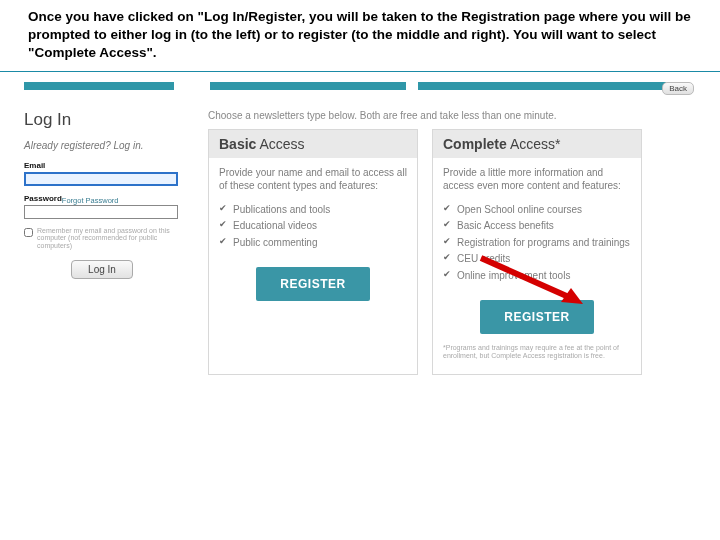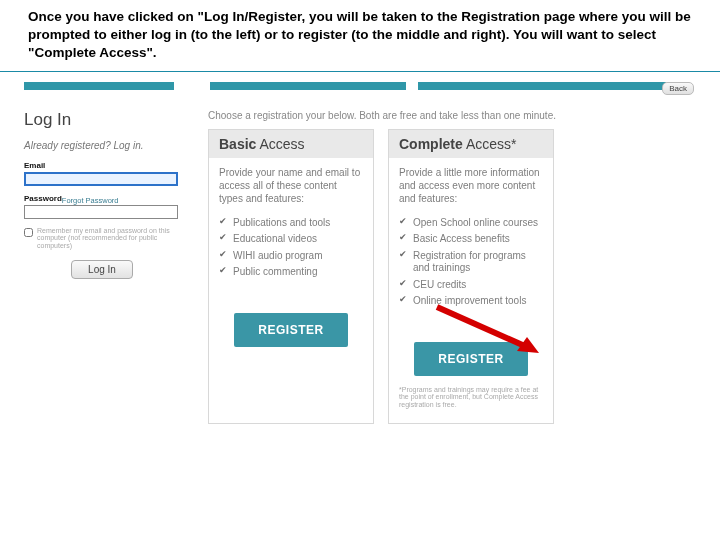--- a/index.html
+++ b/index.html
@@ -23,29 +23,29 @@
   .fld.email { border: 2px solid #2d72c9; background: #eaf3ff; }
   .remember { display: flex; align-items: flex-start; gap: 4px; margin-top: 4px; }
   .remember input { width: 9px; height: 9px; margin-top: 1px; }
   .remember span { font-size: 7px; color: #aaa; line-height: 1.1; filter: blur(0.3px); }
   .login-btn { margin: 10px auto 0 auto; display: block; font-size: 10px; color: #444; background: linear-gradient(#fafafa,#e2e2e2); border: 1px solid #aaa; border-radius: 4px; padding: 3px 16px; }
   .register-col { flex: 1; }
   .register-col h2 { font-size: 17px; font-weight: 400; color: #444; margin-bottom: 10px; }
   .register-col h2 .free { font-weight: 700; }
   .reg-sub { font-size: 10px; color: #888; margin-bottom: 8px; }
   .cards { display: flex; gap: 14px; }
-  .card { width: 166px; border: 1px solid #d8d8d8; position: relative; }
+  .card { width: 210px; border: 1px solid #d8d8d8; position: relative; }
   .card-head { background: #e9e9e9; padding: 6px 10px; font-size: 14px; color: #444; }
   .card-head .bold { font-weight: 700; }
   .card-body { padding: 8px 10px 14px 10px; }
   .card-blurb { font-size: 10px; color: #7d7d7d; line-height: 1.3; margin-bottom: 10px; }
   .feat { list-style: none; }
   .feat li { font-size: 10px; color: #7d7d7d; padding: 2px 0 2px 14px; position: relative; line-height: 1.25; }
   .feat li::before { content: "✔"; position: absolute; left: 0; top: 1px; font-size: 9px; color: #6a6a6a; }
-  .reg-btn { display: block; margin: 32px auto 0 auto; background: #3a96a6; color: #fff; font-weight: 700; font-size: 12px; letter-spacing: 0.5px; border: none; padding: 10px 24px; border-radius: 2px; }
+  .reg-btn { display: block; margin: 16px auto 0 auto; background: #3a96a6; color: #fff; font-weight: 700; font-size: 12px; letter-spacing: 0.5px; border: none; padding: 10px 24px; border-radius: 2px; }
   .fine { font-size: 7px; color: #aaa; margin-top: 10px; line-height: 1.1; filter: blur(0.3px); }
   .arrow { position: absolute; left: 42px; bottom: 62px; width: 120px; height: 60px; pointer-events: none; }
 </style>
 </head>
 <body>
 
 <div class="instruction">Once you have clicked on "Log In/Register, you will be taken to the Registration page where you will be prompted to either log in (to the left) or to register (to the middle and right). You will want to select "Complete Access".</div>
 <div class="divider"></div>
 
 <div class="screenshot-area">
@@ -68,33 +68,32 @@
       </div>
       <div class="fld"></div>
       <div class="remember">
         <input type="checkbox" style="">
         <span>Remember my email and password on this computer (not recommended for public computers)</span>
       </div>
       <button class="login-btn">Log In</button>
     </div>
 
     <div class="register-col">
-      <div class="reg-sub">Choose a registration your below. Both are free and take less than one minute.</div>
+      <div class="reg-sub">Choose a newsletters type below. Both are free and take less than one minute.</div>
 
       <div class="cards">
         <div class="card">
           <div class="card-head">
             <span class="bold">Basic</span><span> Access</span>
           </div>
           <div class="card-body">
             <div class="card-blurb">Provide your name and email to access all of these content types and features:</div>
             <ul class="feat">
               <li>Publications and tools</li>
               <li>Educational videos</li>
-              <li>WIHI audio program</li>
               <li>Public commenting</li>
             </ul>
             <button class="reg-btn">REGISTER</button>
           </div>
         </div>
 
         <div class="card">
           <div class="card-head">
             <span class="bold">Complete</span><span> Access*</span>
           </div>

